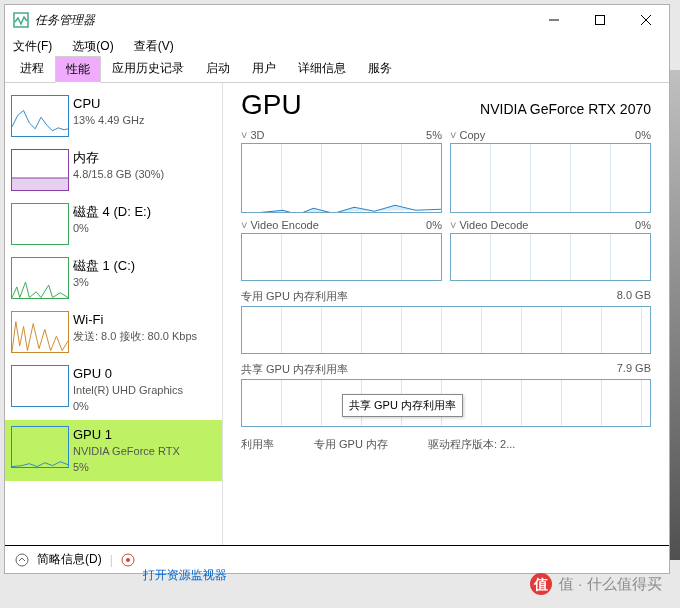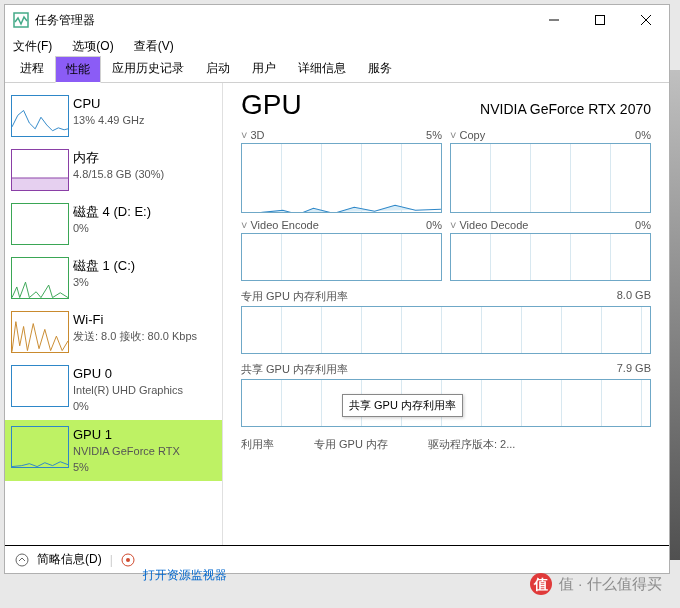--- a/index.html
+++ b/index.html
@@ -1,27 +1,27 @@
 <!DOCTYPE html>
 <html><head>
 <meta charset="utf-8">
 <style>
 * { margin: 0; padding: 0; box-sizing: border-box; font-family: "Microsoft YaHei", "Segoe UI", sans-serif; }
 body { background: #e8e8e8; width: 680px; height: 608px; position: relative; overflow: hidden; }
 .window { position: absolute; left: 4px; top: 4px; width: 666px; height: 570px; background: #fff; border: 1px solid #b0b0b0; display: flex; flex-direction: column; }
-.titlebar { height: 30px; display: flex; align-items: center; padding-left: 8px; }
+.titlebar { height: 30px; display: flex; align-items: center; padding-left: 8px; font-style: italic; }
 .titlebar-icon { width: 16px; height: 16px; margin-right: 6px; }
 .titlebar-title { font-size: 12px; flex: 1; }
 .win-btns { display: flex; }
 .win-btn { width: 46px; height: 30px; display: flex; align-items: center; justify-content: center; cursor: pointer; }
 .menubar { height: 22px; display: flex; align-items: center; padding-left: 8px; gap: 20px; font-size: 12px; }
 .menubar span { cursor: pointer; }
 .tabs { height: 26px; display: flex; align-items: flex-end; border-bottom: 1px solid #d0d0d0; padding-left: 4px; font-size: 12px; }
 .tab { padding: 4px 10px; cursor: pointer; border: 1px solid transparent; }
-.tab.active { border: 1px solid #d0d0d0; border-bottom: 1px solid #fff; margin-bottom: -1px; background: #8b5cf6; }
+.tab.active { border: 1px solid #d0d0d0; border-bottom: 1px solid #fff; margin-bottom: -1px; background: #f0abfc; }
 .content { flex: 1; display: flex; overflow: hidden; }
 .sidebar { width: 218px; border-right: 1px solid #e0e0e0; overflow-y: auto; padding: 6px 0; }
 .side-item { display: flex; padding: 6px 6px; gap: 4px; cursor: pointer; }
 .side-item.selected { background: #bef264; }
 .side-graph { width: 58px; height: 42px; border: 1px solid; flex-shrink: 0; position: relative; overflow: hidden; }
 .side-info { font-size: 12px; line-height: 1.4; overflow: hidden; }
 .side-title { font-size: 13px; }
 .side-sub { color: #555; font-size: 11px; white-space: nowrap; }
 .detail { flex: 1; padding: 6px 18px 0 18px; overflow: hidden; display: flex; flex-direction: column; }
 .detail-head { display: flex; align-items: baseline; justify-content: space-between; margin-bottom: 8px; }

